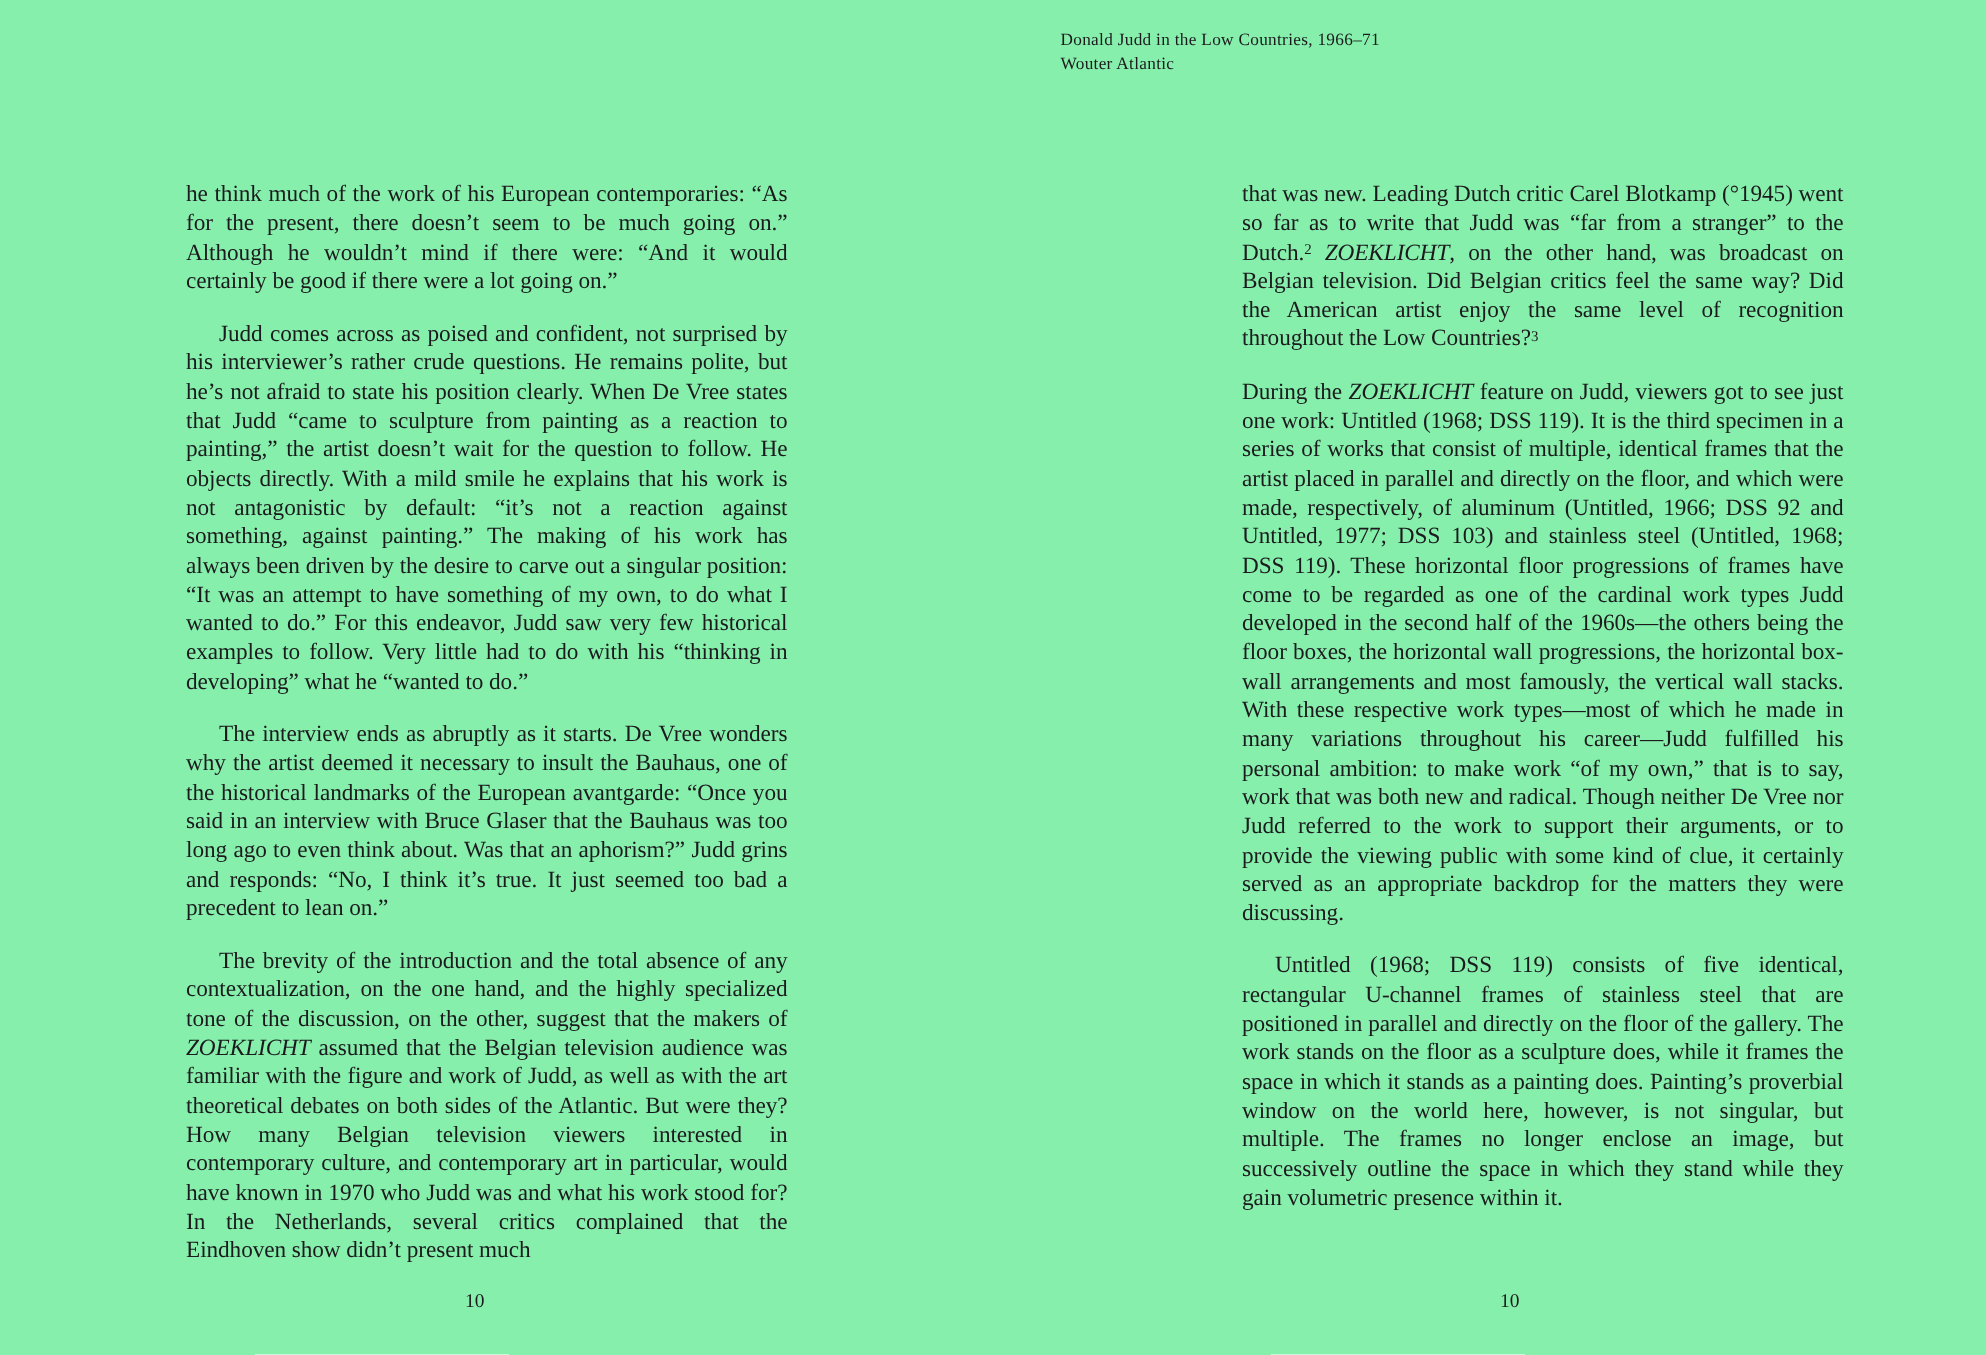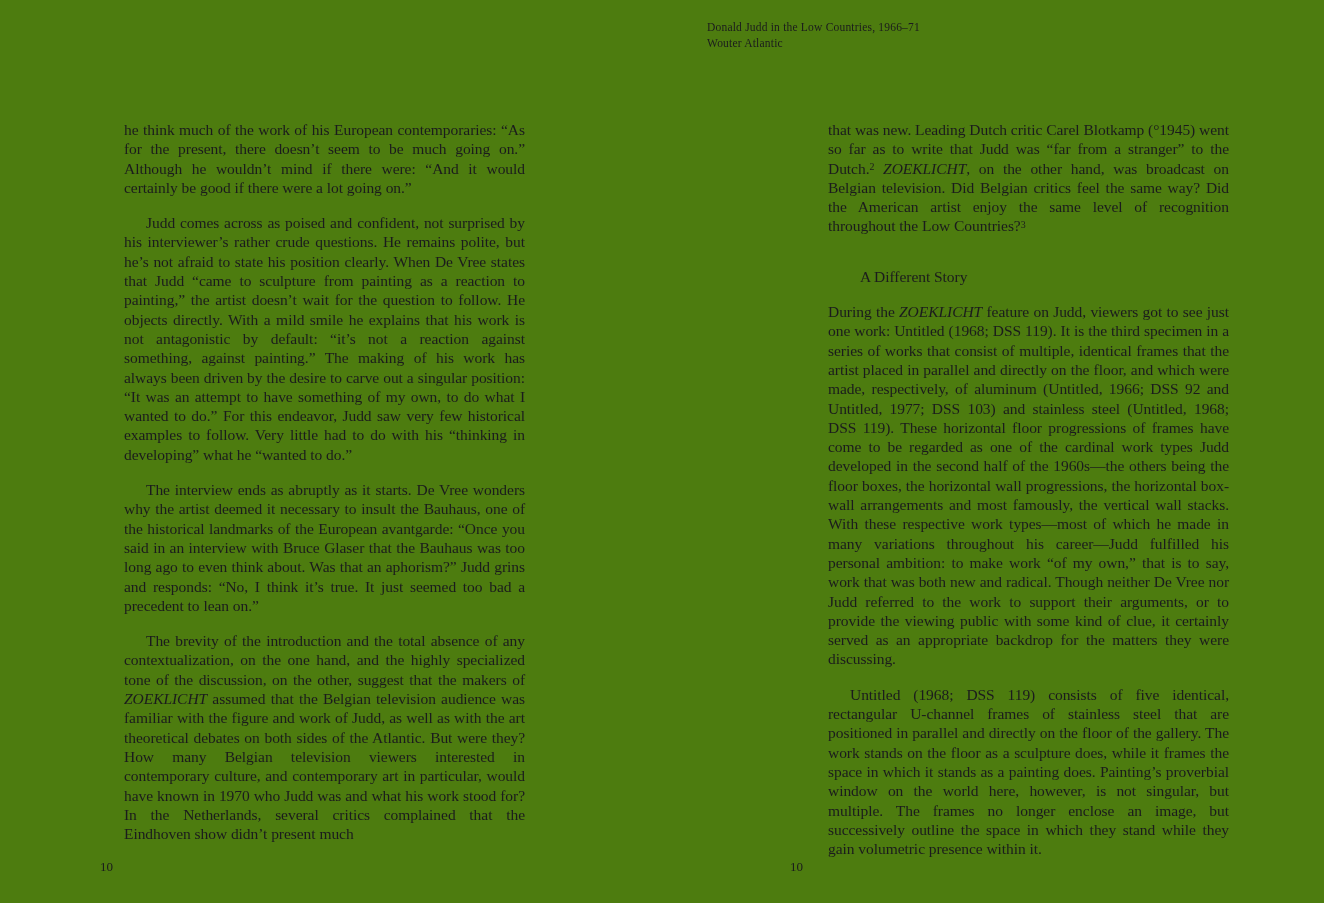--- a/index.html
+++ b/index.html
@@ -4,21 +4,21 @@
 <style>
   html, body {
     margin: 0;
     padding: 0;
     background: #ffffff;
   }
   .spread {
     position: relative;
     width: 1324px;
     height: 903px;
-    background: #4d7c0f;
+    background: #86efac;
     color: #1b1b1d;
     font-family: "Liberation Serif", "DejaVu Serif", serif;
     overflow: hidden;
   }
   .running-head {
     position: absolute;
     left: 707px;
     top: 20px;
     font-size: 11.5px;
     line-height: 15.5px;
@@ -49,20 +49,21 @@
     font-size: 64%;
     line-height: 0;
     position: relative;
     top: -0.35em;
     vertical-align: baseline;
   }
   .page-number {
     position: absolute;
     top: 859px;
     width: 433px;
+    text-align: center;
     font-size: 13px;
     color: #1b1b1d;
   }
   .pn-left  { left: 100px; }
   .pn-right { left: 790px; }
 </style>
 </head>
 <body>
 
 <div class="spread">
@@ -74,21 +75,20 @@
 
   <section class="text-column col-left">
     <p class="para">he think much of the work of his European contemporaries: “As for the present, there doesn’t seem to be much going on.” Although he wouldn’t mind if there were: “And it would certainly be good if there were a lot going on.”</p>
     <p class="para indent">Judd comes across as poised and confident, not surprised by his interviewer’s rather crude questions. He remains polite, but he’s not afraid to state his position clearly. When De Vree states that Judd “came to sculpture from painting as a reaction to painting,” the artist doesn’t wait for the question to follow. He objects directly. With a mild smile he explains that his work is not antagonistic by default: “it’s not a reaction against something, against painting.” The making of his work has always been driven by the desire to carve out a singular position: “It was an attempt to have something of my own, to do what I wanted to do.” For this endeavor, Judd saw very few historical examples to follow. Very little had to do with his “thinking in developing” what he “wanted to do.”</p>
     <p class="para indent">The interview ends as abruptly as it starts. De Vree wonders why the artist deemed it necessary to insult the Bauhaus, one of the historical landmarks of the European avantgarde: “Once you said in an interview with Bruce Glaser that the Bauhaus was too long ago to even think about. Was that an aphorism?” Judd grins and responds: “No, I think it’s true. It just seemed too bad a precedent to lean on.”</p>
     <p class="para indent">The brevity of the introduction and the total absence of any contextualization, on the one hand, and the highly specialized tone of the discussion, on the other, suggest that the makers of <em>ZOEKLICHT</em> assumed that the Belgian television audience was familiar with the figure and work of Judd, as well as with the art theoretical debates on both sides of the Atlantic. But were they? How many Belgian television viewers interested in contemporary culture, and contemporary art in particular, would have known in 1970 who Judd was and what his work stood for? In the Netherlands, several critics complained that the Eindhoven show didn’t present much</p>
   </section>
 
   <section class="text-column col-right">
     <p class="para">that was new. Leading Dutch critic Carel Blotkamp (°1945) went so far as to write that Judd was “far from a stranger” to the Dutch.<sup>2</sup> <em>ZOEKLICHT</em>, on the other hand, was broadcast on Belgian television. Did Belgian critics feel the same way? Did the American artist enjoy the same level of recognition throughout the Low Countries?<sup>3</sup></p>
-    <h3 class="section-heading">A Different Story</h3>
     <p class="para">During the <em>ZOEKLICHT</em> feature on Judd, viewers got to see just one work: Untitled (1968; DSS 119). It is the third specimen in a series of works that consist of multiple, identical frames that the artist placed in parallel and directly on the floor, and which were made, respectively, of aluminum (Untitled, 1966; DSS 92 and Untitled, 1977; DSS 103) and stainless steel (Untitled, 1968; DSS 119). These horizontal floor progressions of frames have come to be regarded as one of the cardinal work types Judd developed in the second half of the 1960s—the others being the floor boxes, the horizontal wall progressions, the horizontal box-wall arrangements and most famously, the vertical wall stacks. With these respective work types—most of which he made in many variations throughout his career—Judd fulfilled his personal ambition: to make work “of my own,” that is to say, work that was both new and radical. Though neither De Vree nor Judd referred to the work to support their arguments, or to provide the viewing public with some kind of clue, it certainly served as an appropriate backdrop for the matters they were discussing.</p>
     <p class="para indent">Untitled (1968; DSS 119) consists of five identical, rectangular U-channel frames of stainless steel that are positioned in parallel and directly on the floor of the gallery. The work stands on the floor as a sculpture does, while it frames the space in which it stands as a painting does. Painting’s proverbial window on the world here, however, is not singular, but multiple. The frames no longer enclose an image, but successively outline the space in which they stand while they gain volumetric presence within it.</p>
   </section>
 
   <div class="page-number pn-left">10</div>
   <div class="page-number pn-right">10</div>
 
 </div>
 
 </body></html>

